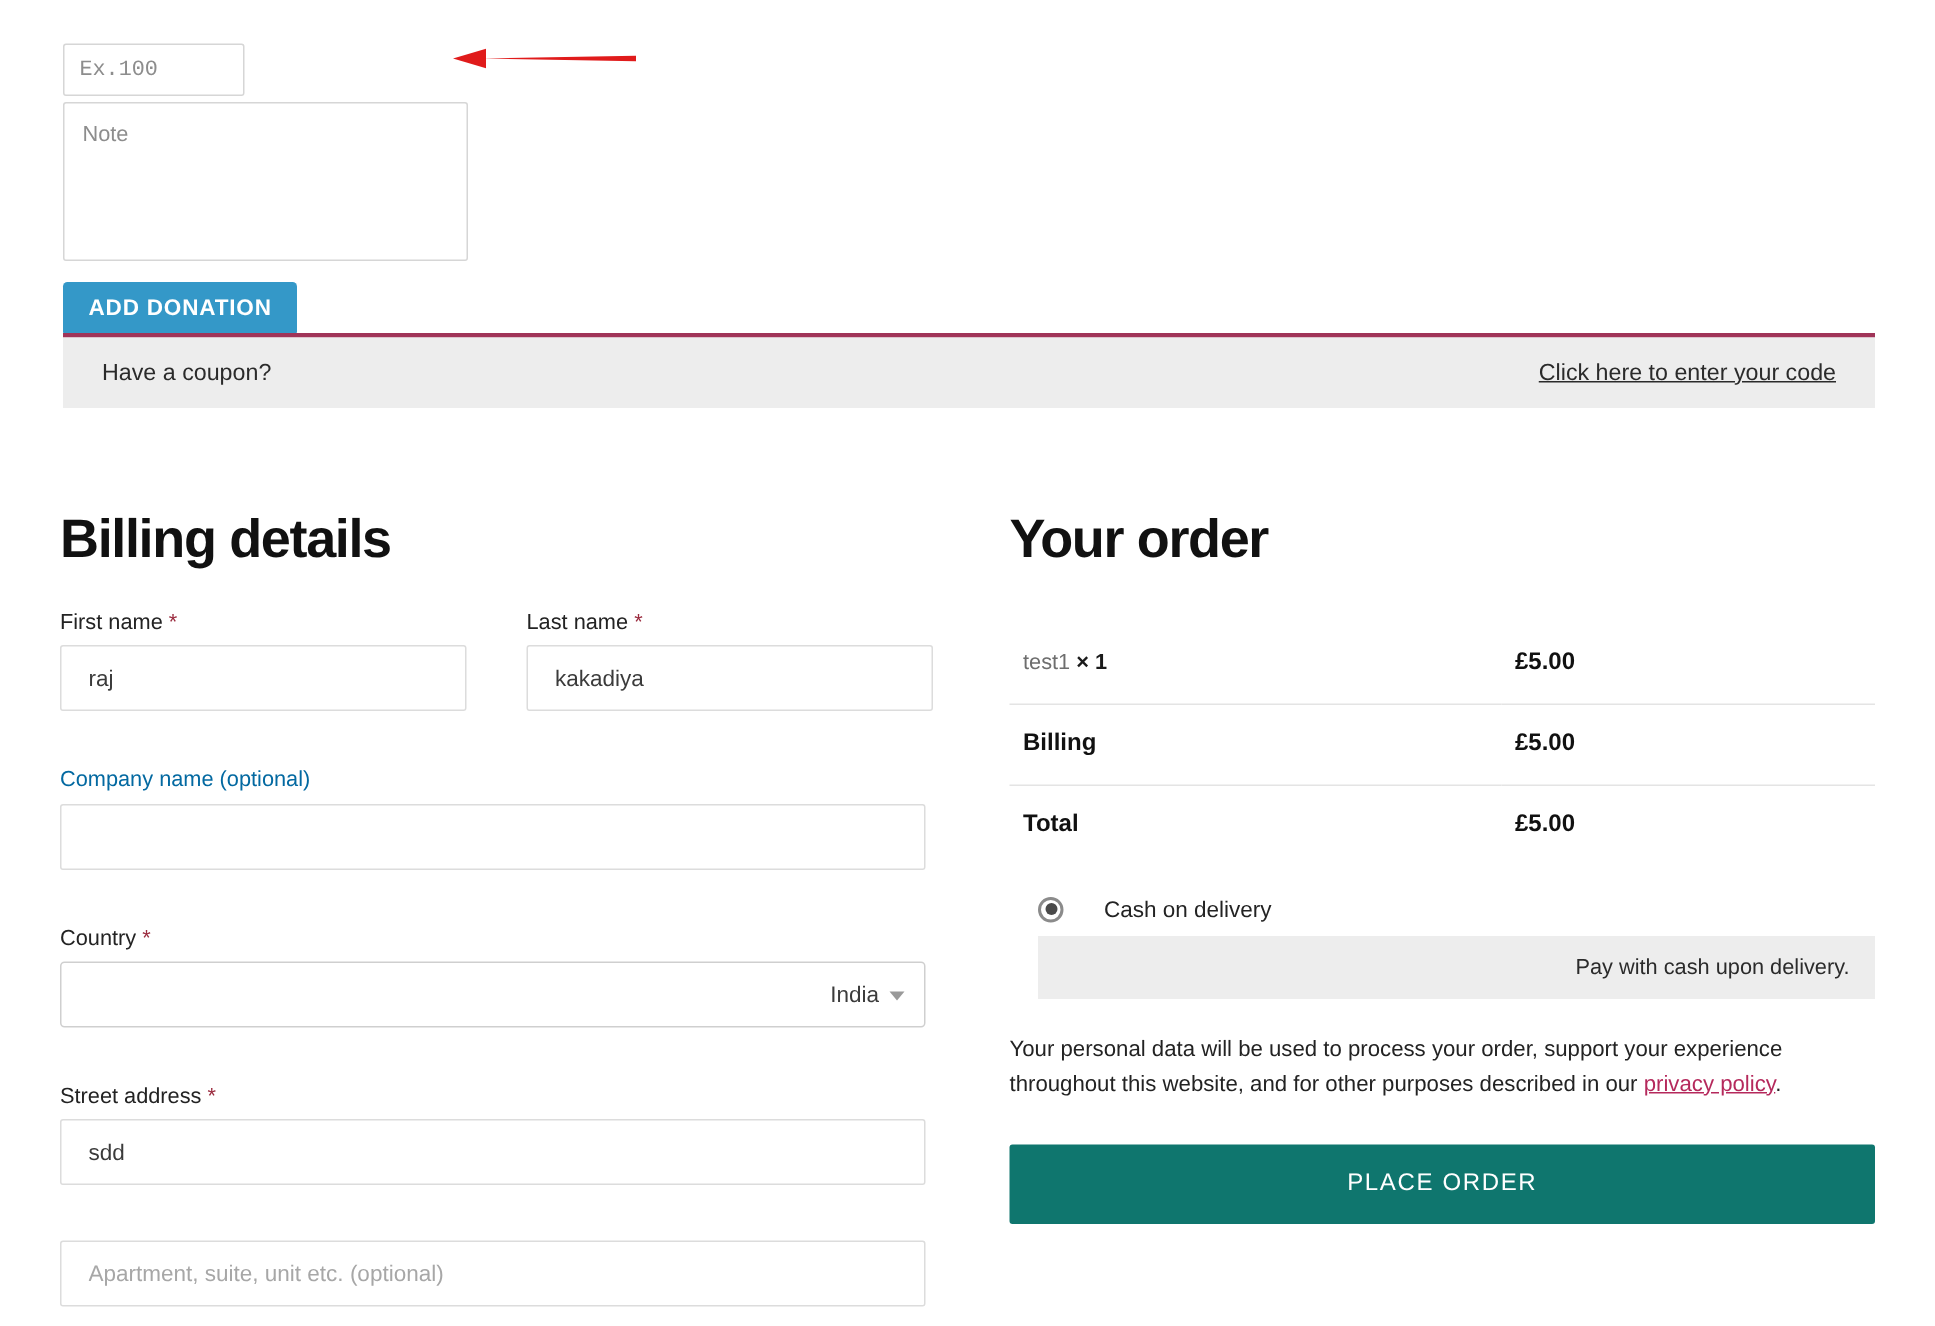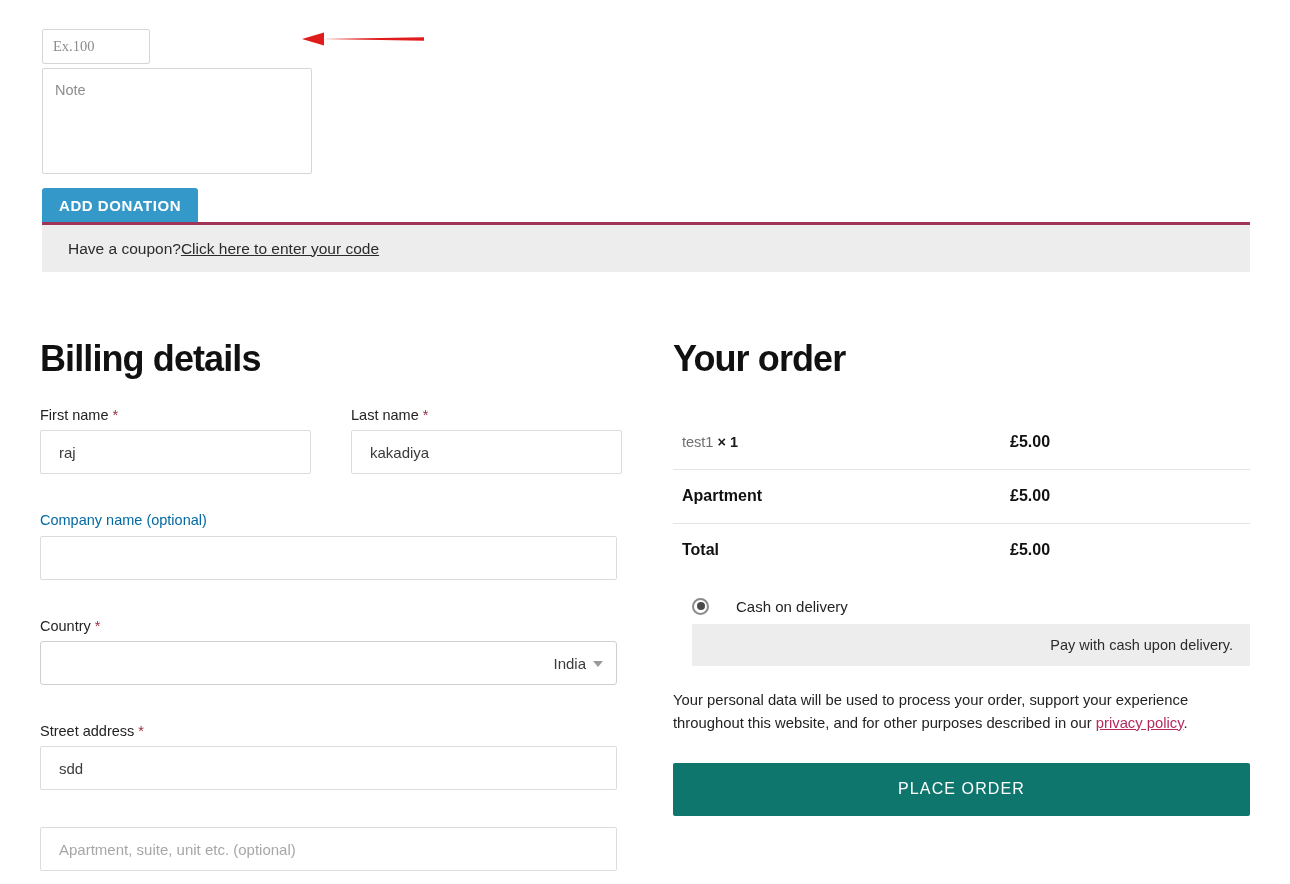--- a/index.html
+++ b/index.html
@@ -27,27 +27,27 @@
   
   .donation-block {
     position: absolute;
     left: 42px;
     top: 29px;
     width: 420px;
   }
   .amount-input {
     display: block;
     box-sizing: border-box;
-    width: 108px;
+    width: 121px;
     height: 35px;
     padding: 6px 10px;
     border: 1px solid #d6d6d6;
     border-radius: 2px;
     background: #fff;
-    font-family: Liberation Serif, serif;
+    font-family: Liberation Mono, monospace;
     font-size: 14.5px;
     color: #4a4a4a;
     outline: none;
   }
   .amount-input::placeholder { color: #8d8d8d; opacity: 1; }
 
   .note-textarea {
     display: block;
     box-sizing: border-box;
     margin-top: 4px;
@@ -100,21 +100,21 @@
     top: 222px;
     width: 1208px;
     border-top: 3px solid #a03458;
   }
   .coupon-bar {
     box-sizing: border-box;
     height: 47px;
     background: #ededed;
     display: flex;
     align-items: center;
-    justify-content: flex-start;
+    justify-content: space-between;
     padding: 0 26px 0 26px;
   }
   .coupon-text {
     font-size: 15.5px;
     color: #2b2b2b;
   }
   .coupon-link {
     font-size: 15.5px;
     color: #2b2b2b;
     text-decoration: underline;
@@ -436,21 +436,21 @@
       <table class="order-table">
         <tbody>
           <tr class="order-row">
             <td class="cell-name">
               <span>test1</span>
               <span class="qty">× 1</span>
             </td>
             <td class="cell-amount">£5.00</td>
           </tr>
           <tr class="order-row bordered">
-            <td class="cell-label-bold">Apartment</td>
+            <td class="cell-label-bold">Billing</td>
             <td class="cell-amount">£5.00</td>
           </tr>
           <tr class="order-row bordered">
             <td class="cell-label-bold">Total</td>
             <td class="cell-amount">£5.00</td>
           </tr>
         </tbody>
       </table>
 
       <div class="payment-box">

